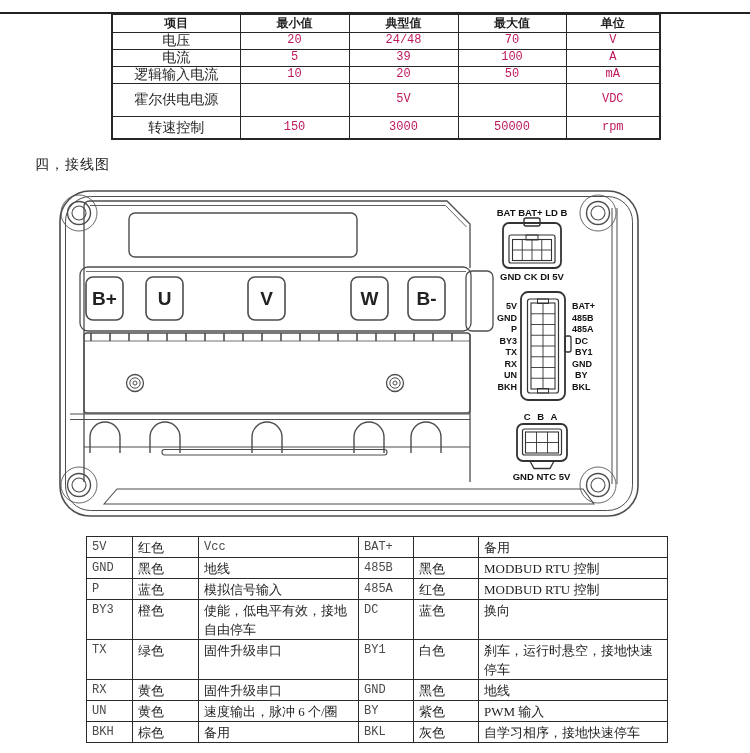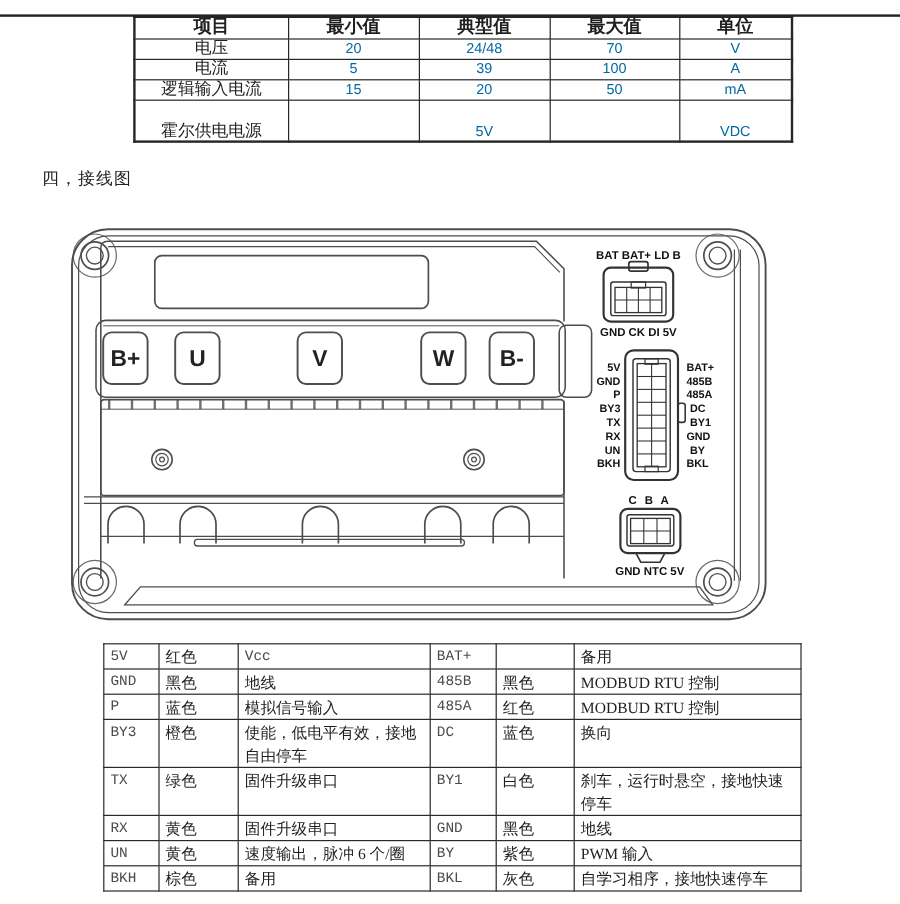--- a/index.html
+++ b/index.html
@@ -10,29 +10,29 @@
   .abs{position:absolute;}
   
   .top-rule{left:0;top:12px;width:750px;height:1.5px;background:#222;}
   
   table{border-collapse:collapse;table-layout:fixed;}
   .spec-table{left:111px;top:13px;width:548px;border:2px solid #262626;}
   .spec-table th,.spec-table td{
     border:1px solid #262626;text-align:center;font-size:14px;line-height:15px;
     padding:0 2px;overflow:hidden;white-space:nowrap;
   }
-  .spec-table th{font-weight:bold;font-size:15px;}
-  .spec-table .lat{font-family:Liberation Sans, sans-serif;font-size:12px;color:#0369a1;}
+  .spec-table th{font-weight:bold;font-size:12px;}
+  .spec-table .lat{font-family:Liberation Mono, monospace;font-size:12px;color:#be185d;}
   .rh-head{height:18px;}
   .rh-s{height:17px;}
   .rh-tall{height:33px;}
-  .rh-tall td{vertical-align:top;padding-top:18px;}
+  .rh-tall td{vertical-align:top;padding-top:8px;}
   .rh-last{height:23px;}
   
-  .section-heading{left:35px;top:140px;font-size:14px;color:#222;letter-spacing:1px;}
+  .section-heading{left:35px;top:156px;font-size:14px;color:#222;letter-spacing:1px;}
   
   .pin-table{left:86px;top:536px;width:581px;border:1.5px solid #2a2a2a;}
   .pin-table td{
     border:1px solid #2a2a2a;font-size:13px;line-height:19px;
     text-align:left;vertical-align:top;padding:1px 3px 0 5px;overflow:hidden;
   }
   .pin-table td.pin{font-family:"Liberation Mono","DejaVu Sans Mono",monospace;font-size:12px;color:#4a4a4a;}
   .prh-s{height:21px;}
   .prh-d{height:40px;}
   
@@ -73,31 +73,38 @@
   </tr>
   <tr class="rh-s">
     <td>电流</td>
     <td class="lat">5</td>
     <td class="lat">39</td>
     <td class="lat">100</td>
     <td class="lat">A</td>
   </tr>
   <tr class="rh-s">
     <td>逻辑输入电流</td>
-    <td class="lat">15</td>
+    <td class="lat">10</td>
     <td class="lat">20</td>
     <td class="lat">50</td>
     <td class="lat">mA</td>
   </tr>
   <tr class="rh-tall">
     <td>霍尔供电电源</td>
     <td class="lat"></td>
     <td class="lat">5V</td>
     <td class="lat"></td>
     <td class="lat">VDC</td>
+  </tr>
+  <tr class="rh-last">
+    <td>转速控制</td>
+    <td class="lat">150</td>
+    <td class="lat">3000</td>
+    <td class="lat">50000</td>
+    <td class="lat">rpm</td>
   </tr>
 </tbody>
   </table>
 
 <div class="abs section-heading">四，接线图</div>
 
 <div class="abs diagram-wrap">
 <svg width="750" height="753" viewBox="0 0 750 753" xmlns="http://www.w3.org/2000/svg">
 
   <g>

